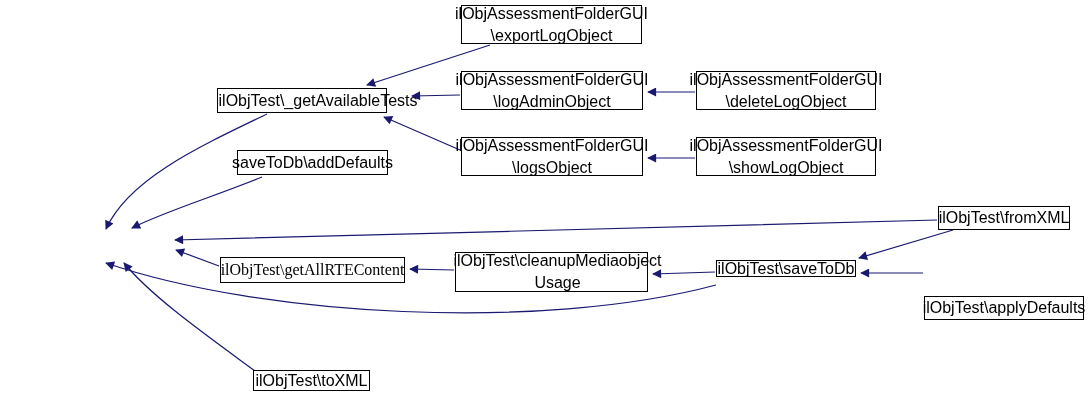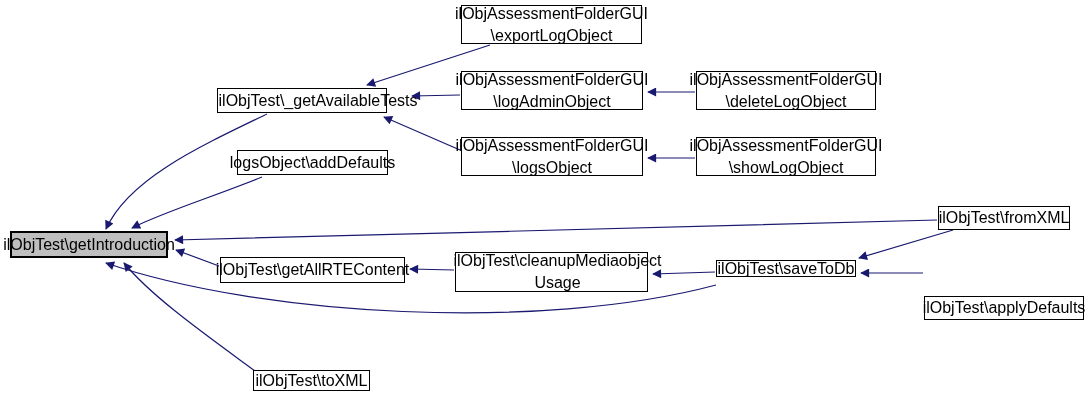--- a/index.html
+++ b/index.html
@@ -68,27 +68,26 @@
     <path class="edge" d="M937,220 C760,225 400,234 175,240" marker-end="url(#arrow)"></path>
     <path class="edge" d="M219,266 L176,250" marker-end="url(#arrow)"></path>
     <path class="edge" d="M454,270 L410,269" marker-end="url(#arrow)"></path>
     <path class="edge" d="M715,272 L653,274" marker-end="url(#arrow)"></path>
     <path class="edge" d="M716,285 C540,332 260,316 106,263" marker-end="url(#arrow)"></path>
     <path class="edge" d="M953,230 L859,258" marker-end="url(#arrow)"></path>
     <path class="edge" d="M923,273 L861,273" marker-end="url(#arrow)"></path>
     <path class="edge" d="M255,371 C206,335 152,297 124,263" marker-end="url(#arrow)"></path>
   </svg>
 
-  <div class="node highlight" style="left:10px; top:231px; width:158px; height:27px;">ilObjTest\getIntroduction</div>
 
   <div class="node" style="left:217px; top:88px; width:170px; height:25px;padding-left:32px;">ilObjTest\_getAvailableTests</div>
 
-  <div class="node" style="left:237px; top:150px; width:151px; height:25px;">logsObject\addDefaults</div>
+  <div class="node" style="left:237px; top:150px; width:151px; height:25px;">saveToDb\addDefaults</div>
 
-  <div class="node" style="left:220px; top:257px; width:185px; height:26px;">ilObjTest\getAllRTEContent</div>
+  <div class="node" style="left:220px; top:257px; width:185px; height:26px;font-family:Liberation Serif, serif;">ilObjTest\getAllRTEContent</div>
 
   <div class="node" style="left:253px; top:370px; width:117px; height:21px;">ilObjTest\toXML</div>
 
   <div class="node" style="left:461px; top:5px; width:181px; height:39px;">ilObjAssessmentFolderGUI
 \exportLogObject</div>
 
   <div class="node" style="left:461px; top:71px; width:182px; height:39px;">ilObjAssessmentFolderGUI
 \logAdminObject</div>
 
   <div class="node" style="left:461px; top:137px; width:182px; height:39px;">ilObjAssessmentFolderGUI

